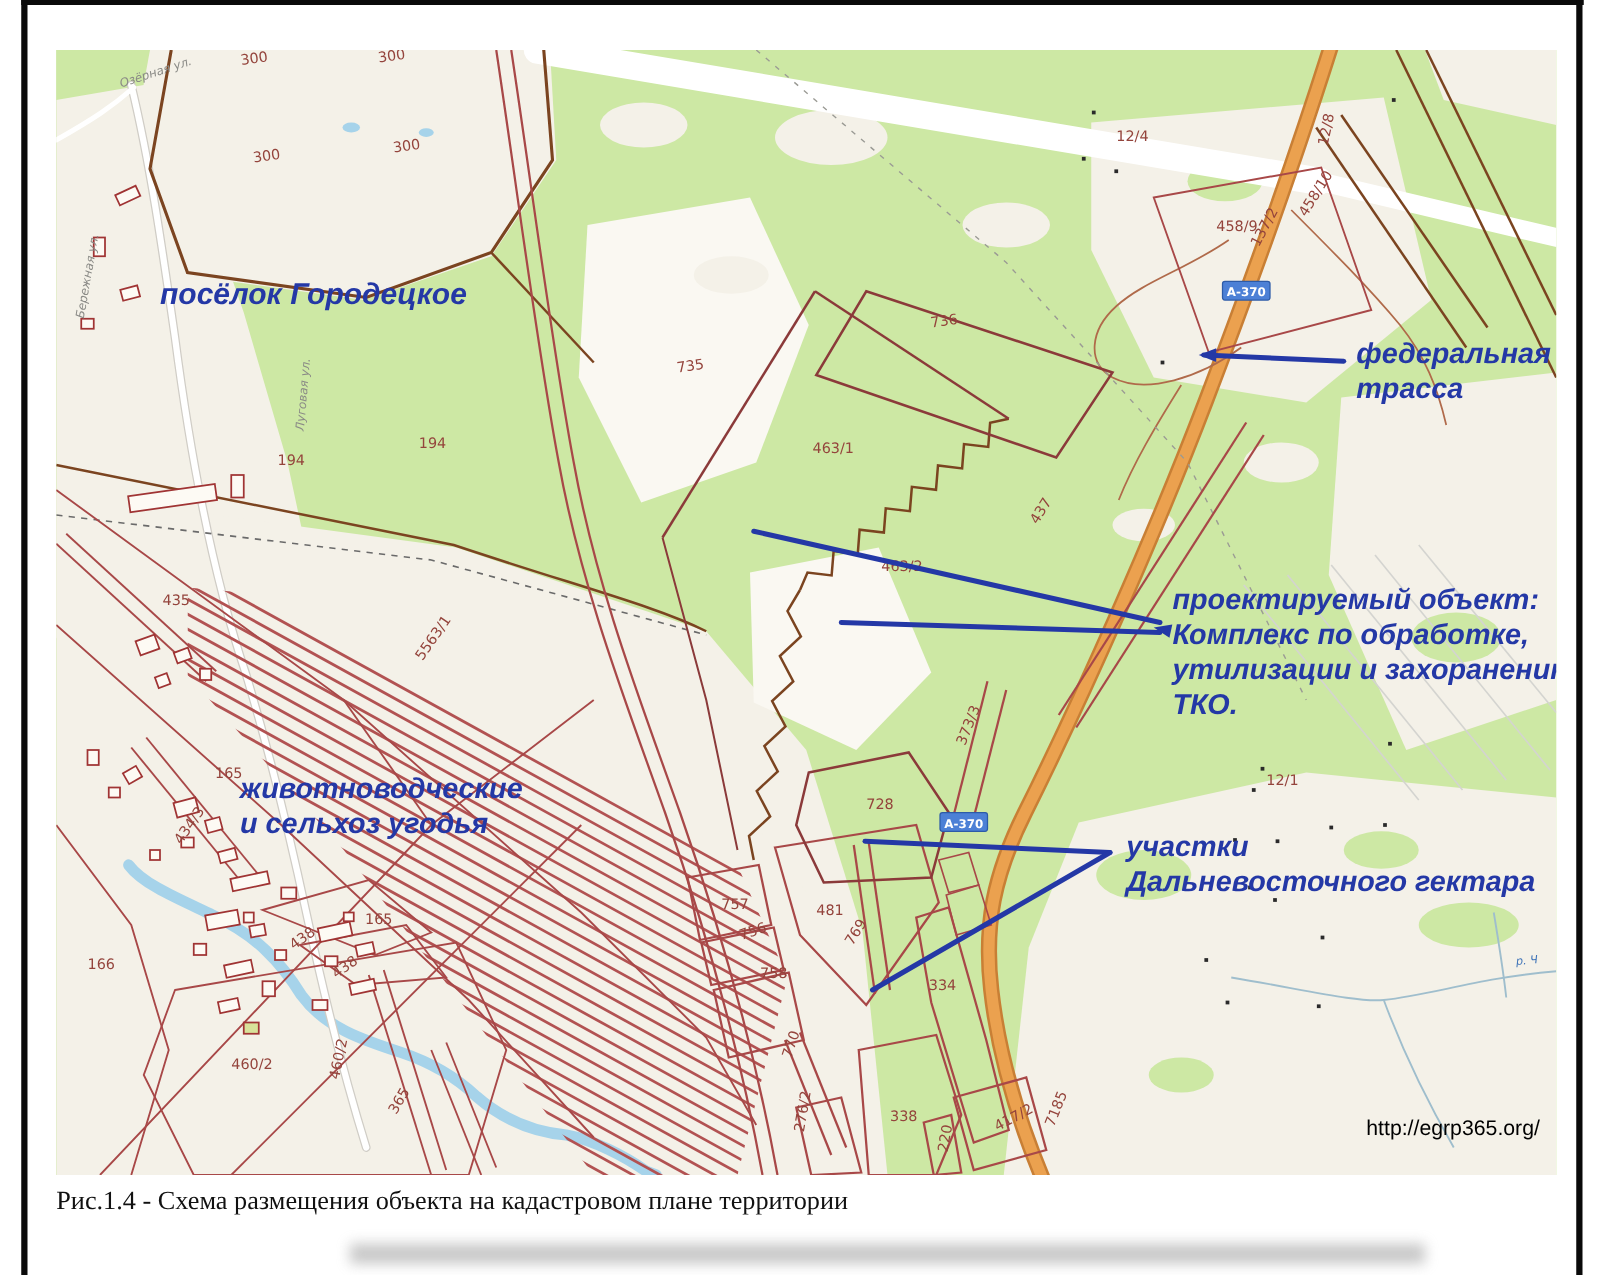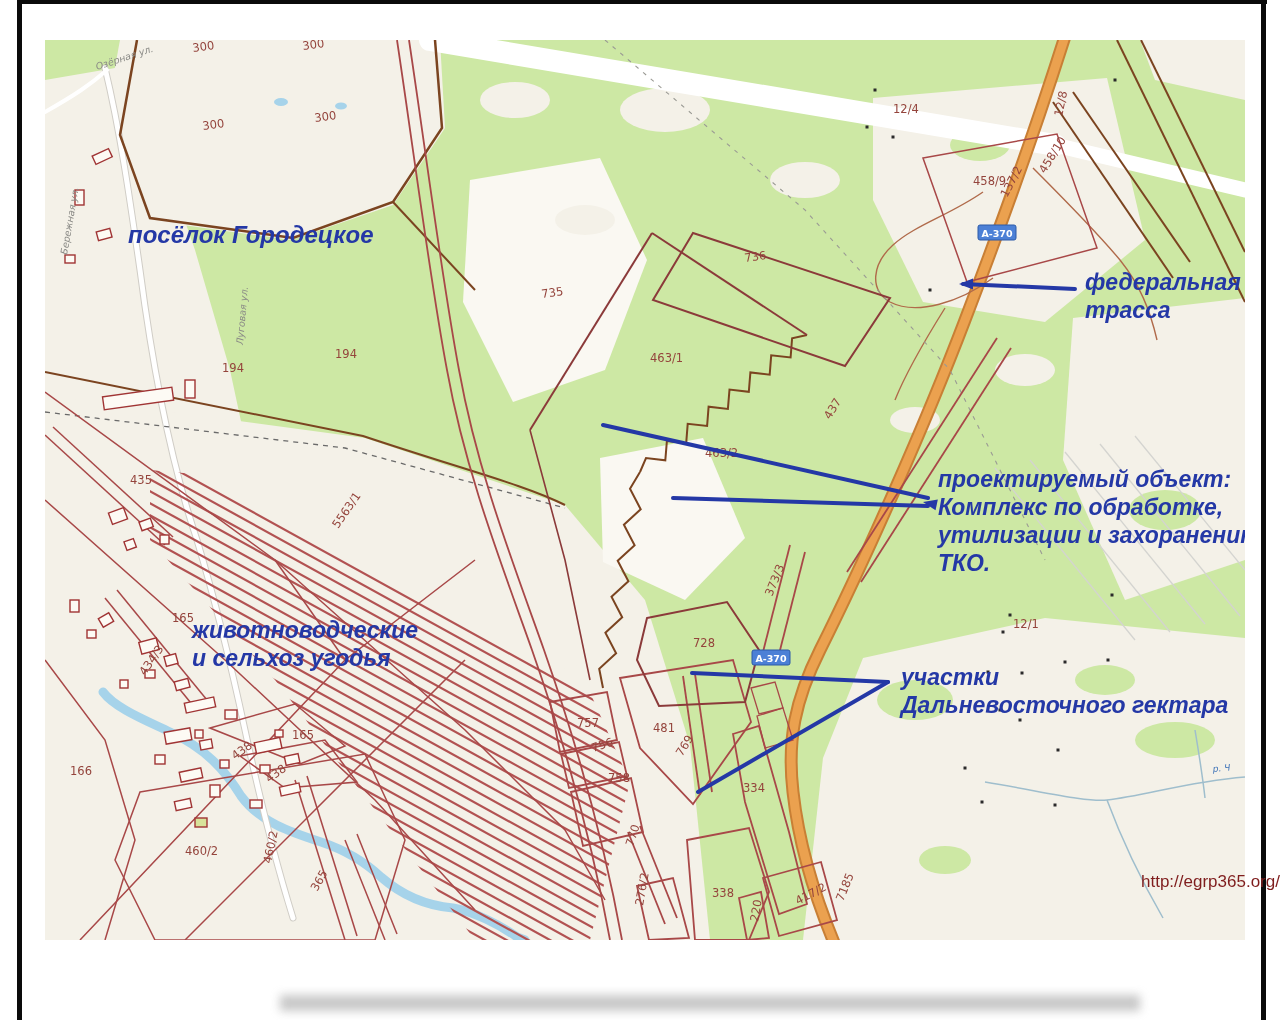--- a/index.html
+++ b/index.html
@@ -12,22 +12,22 @@
   #map-wrap{position:absolute;left:45px;top:40px;width:1200px;height:900px;background:#cde8a4;}
   #map-svg{width:100%;height:100%;display:block;}
   .pnum{font:11.5px "DejaVu Sans",sans-serif;fill:#94443c;}
   .street{font:italic 9.5px "DejaVu Sans",sans-serif;fill:#8a8a86;}
   .wlabel{font:italic 9px "DejaVu Sans",sans-serif;fill:#3f74b8;}
   .anno{font:bold italic 23px "Liberation Sans",sans-serif;fill:#2438a6;}
   .anno-big{font:bold italic 24px "Liberation Sans",sans-serif;fill:#2438a6;}
   .shieldtext{font:bold 9.5px "DejaVu Sans",sans-serif;fill:#ffffff;text-anchor:middle;}
   #caption{position:absolute;left:45px;top:948px;width:1100px;
            font:21px "Liberation Serif",serif;color:#111;}
-  #map-url{position:absolute;left:1093px;top:872px;font:17px "Liberation Sans",sans-serif;
-           color:#7f1d1d;margin-left:48px;}
+  #map-url{position:absolute;left:1093px;top:893px;font:17px "Liberation Sans",sans-serif;
+           color:#000000;}
   #bottom-blur{position:absolute;left:280px;top:995px;width:860px;height:16px;
                background:#9b9b9b;filter:blur(5px);opacity:.55;}
 </style>
 </head>
 <body>
 
 <div id="page">
   <div id="frame-left" class="frame"></div>
   <div id="frame-top" class="frame"></div>
   <div id="frame-right" class="frame"></div>
@@ -331,14 +331,15 @@
           <text x="83" y="203" class="anno-big"><tspan x="83" dy="0">посёлок Городецкое</tspan></text>
           <text x="1040" y="250" class="anno"><tspan x="1040" dy="0">федеральная</tspan><tspan x="1040" dy="28">трасса</tspan></text>
           <text x="893" y="447" class="anno"><tspan x="893" dy="0">проектируемый объект:</tspan><tspan x="893" dy="28">Комплекс по обработке,</tspan><tspan x="893" dy="28">утилизации и захоранению</tspan><tspan x="893" dy="28">ТКО.</tspan></text>
           <text x="856" y="645" class="anno"><tspan x="856" dy="0">участки</tspan><tspan x="856" dy="28">Дальневосточного гектара</tspan></text>
           <text x="147" y="598" class="anno"><tspan x="147" dy="0">животноводческие</tspan><tspan x="147" dy="28">и сельхоз угодья</tspan></text>
         </g>
     </svg>
   </div>
 
   <div id="map-url">http://egrp365.org/</div>
+  <div id="caption">Рис.1.4 - Схема размещения объекта на кадастровом плане территории</div>
   <div id="bottom-blur"></div>
 </div>
 
 </body></html>

